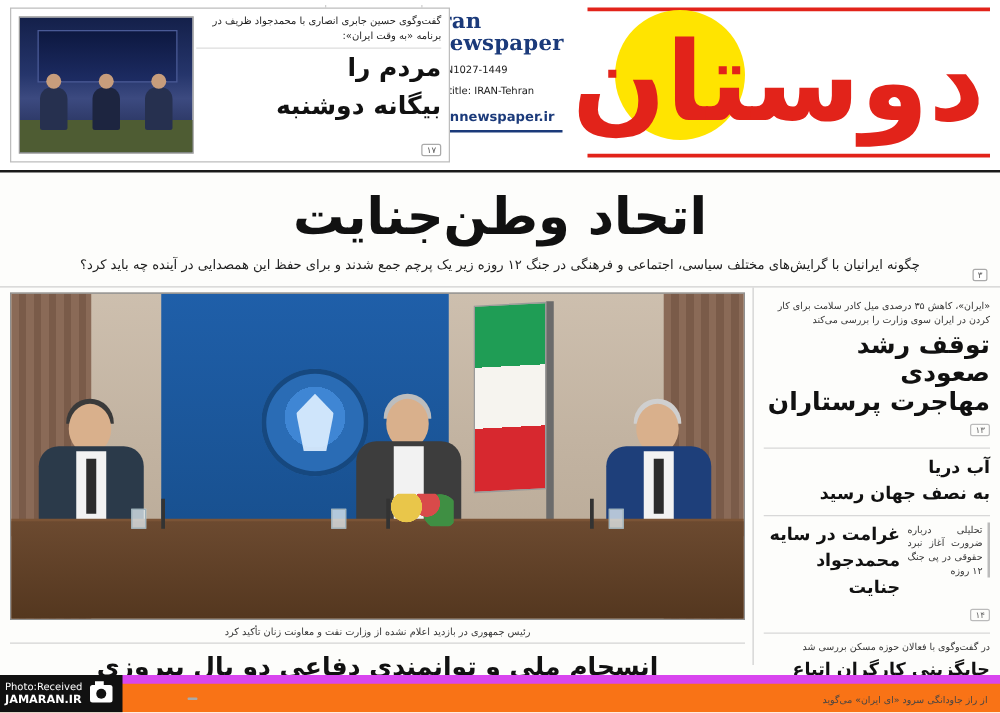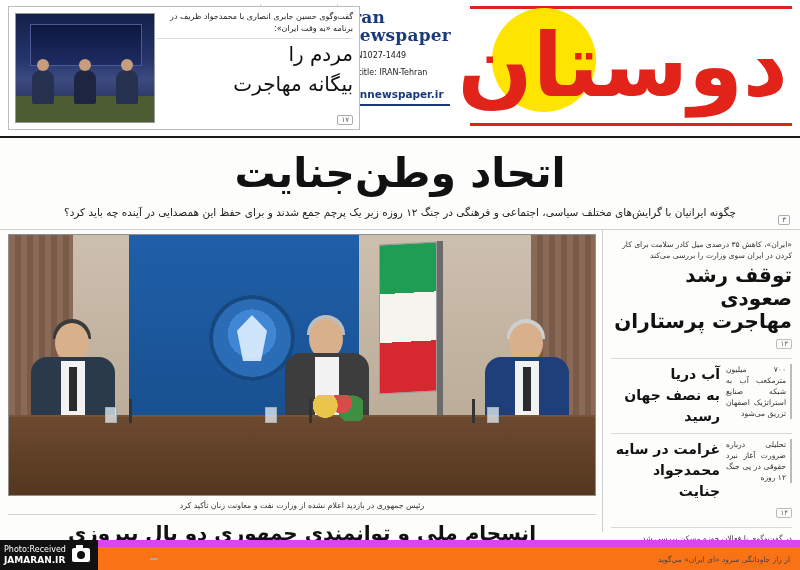--- a/index.html
+++ b/index.html
@@ -124,21 +124,21 @@
     font-size: 8px; line-height: 12px; color: #222;
     direction: rtl; text-align: right;
     border-bottom: 1px solid #ddd;
     padding-bottom: 3px;
   }
   .promo-head {
     position: absolute;
     top: 32px; right: 6px;
     width: 196px;
     direction: rtl; text-align: right;
-    font-size: 20px; font-weight: normal; color: #111;
+    font-size: 20px; font-weight: bold; color: #111;
     line-height: 30px;
   }
   .promo-photo {
     position: absolute;
     top: 6px; left: 6px;
     width: 140px; height: 110px;
     border: 1px solid #999;
     background: linear-gradient(#14204a 0%, #25356b 42%, #3c4a80 60%, #1b2448 100%);
     overflow: hidden;
   }
@@ -407,21 +407,21 @@
       <div>سال سی و یکم</div>
       <div>شماره ۸۷۸۴</div>
       <div>۸ صفحه</div>
     </div>
     <div class="price-note">قیمت در سراسر کشور ۱۰ هزار تومان</div>
 
     <div class="promo">
       <div class="promo-kicker">گفت‌وگوی حسین جابری انصاری با محمدجواد ظریف در برنامه «به وقت ایران»:</div>
       <div class="promo-head">
         <div>مردم را</div>
-        <div>بیگانه مهاجرت</div>
+        <div>بیگانه دوشنبه</div>
       </div>
       <div class="promo-photo">
         <div class="pp-screen"></div>
         <div class="pp-desk"></div>
         <div class="pp-person pp-p1"></div>
         <div class="pp-person pp-p2"></div>
         <div class="pp-person pp-p3"></div>
       </div>
       <div class="promo-arrow">
         <span class="arrowbox">۱۷</span>
@@ -444,21 +444,20 @@
       <div class="side-item">
         <div class="side-kicker">«ایران»، کاهش ۳۵ درصدی میل کادر سلامت برای کار کردن در ایران سوی وزارت را بررسی می‌کند</div>
         <div class="side-head">
           <div>توقف رشد صعودی</div>
           <div>مهاجرت پرستاران</div>
         </div>
         <span class="side-marker">۱۳</span>
       </div>
 
       <div class="side-item clearfix">
-        <div class="side-kicker boxed">۷۰۰ میلیون مترمکعب آب به شبکه صنایع استراتژیک اصفهان تزریق می‌شود</div>
         <div class="side-head sm">
           <div>آب دریا</div>
           <div>به نصف جهان رسید</div>
         </div>
       </div>
 
       <div class="side-item clearfix">
         <div class="side-kicker boxed">تحلیلی درباره ضرورت آغاز نبرد حقوقی در پی جنگ ۱۲ روزه</div>
         <div class="side-head sm">
           <div>غرامت در سایه</div>
@@ -513,21 +512,21 @@
         <div class="rm-mic" style="left:120px"></div>
         <div class="rm-mic" style="left:300px"></div>
         <div class="rm-mic" style="right:120px"></div>
         <div class="rm-glass" style="left:96px"></div>
         <div class="rm-glass" style="left:256px"></div>
         <div class="rm-glass" style="right:96px"></div>
       </div>
 
       <div class="photo-caption-bar">
         <div class="cap-small">رئیس جمهوری در بازدید اعلام نشده از وزارت نفت و معاونت زنان تأکید کرد</div>
-        <div class="cap-big">انسجام ملی و توانمندی جمهوری دو بال پیروزی</div>
+        <div class="cap-big">انسجام ملی و توانمندی دفاعی دو بال پیروزی</div>
       </div>
     </div>
   </div>
 
   <div class="footer">
     <div class="credit">
       <div class="cam"></div>
       <div class="credit-text">
         <div>Photo:Received</div>
         <div class="b">JAMARAN.IR</div>

